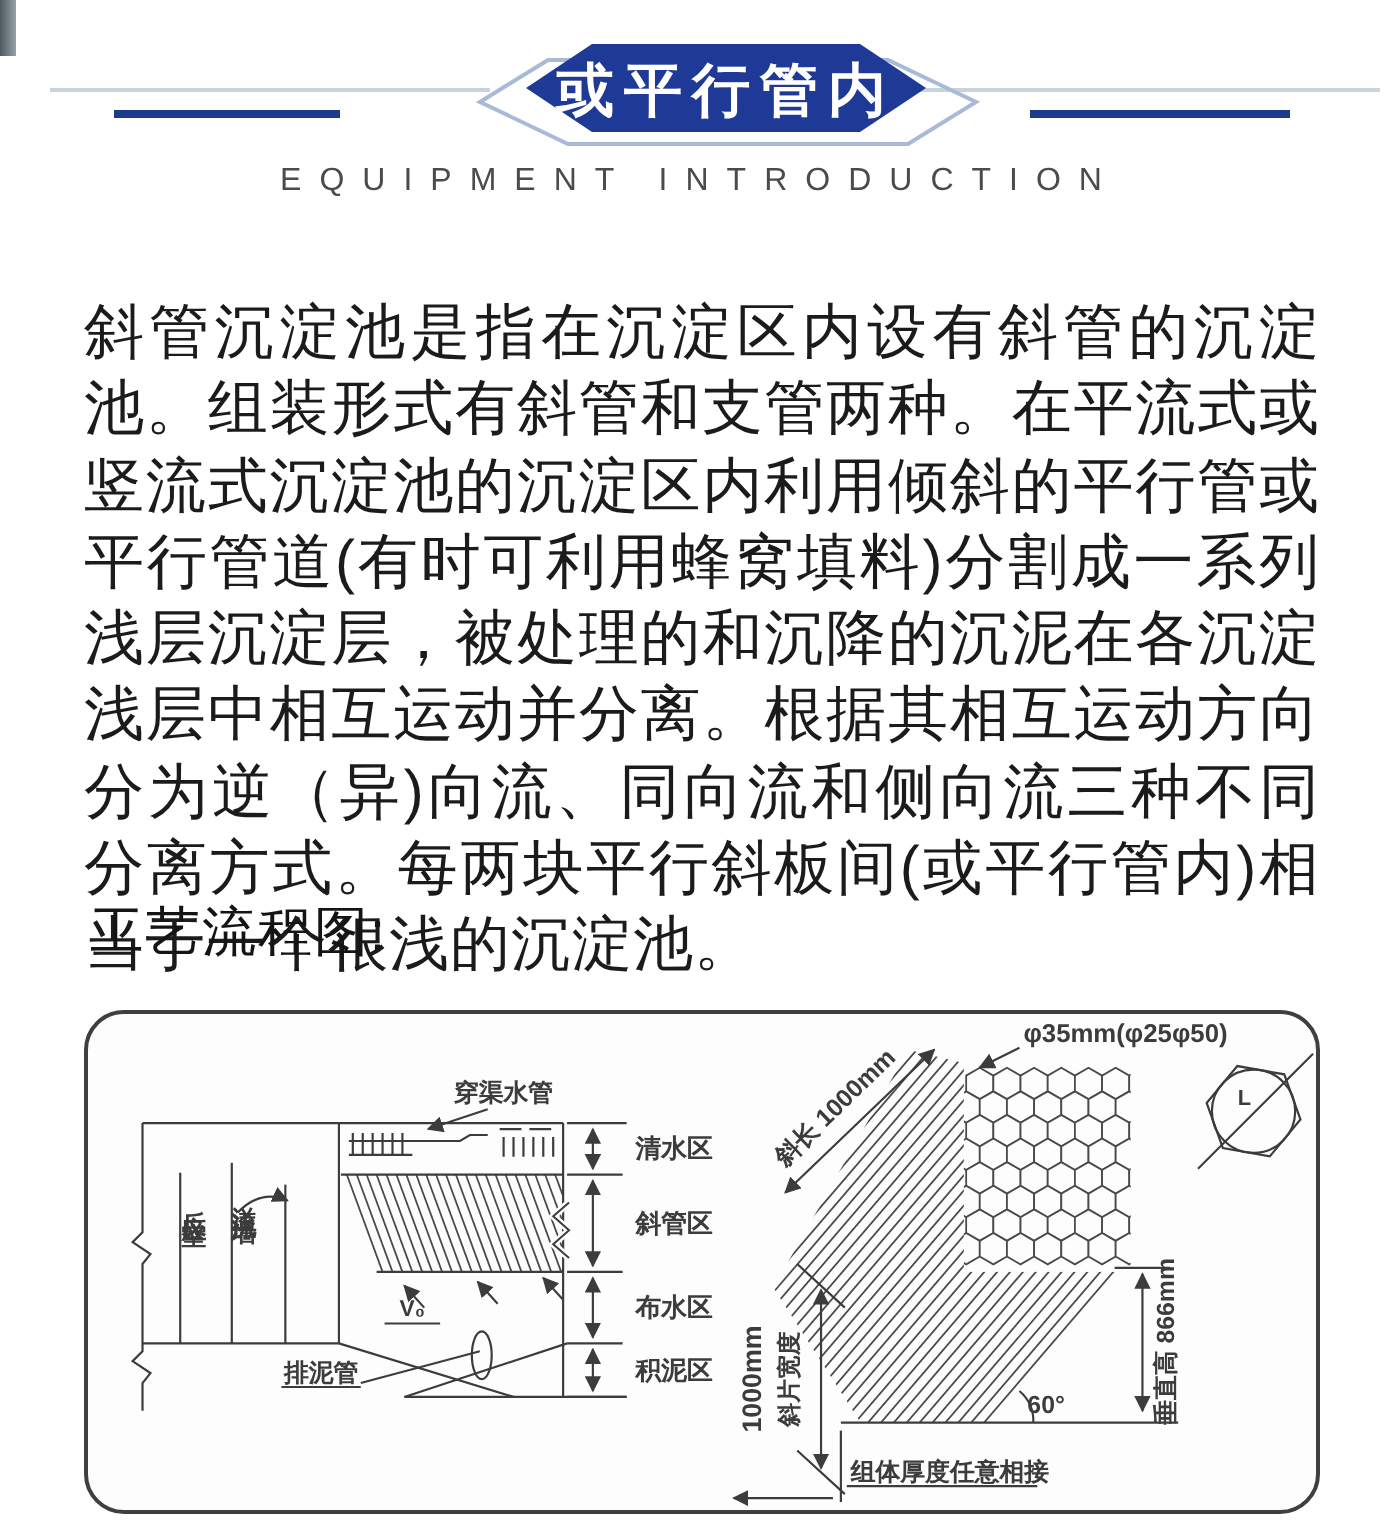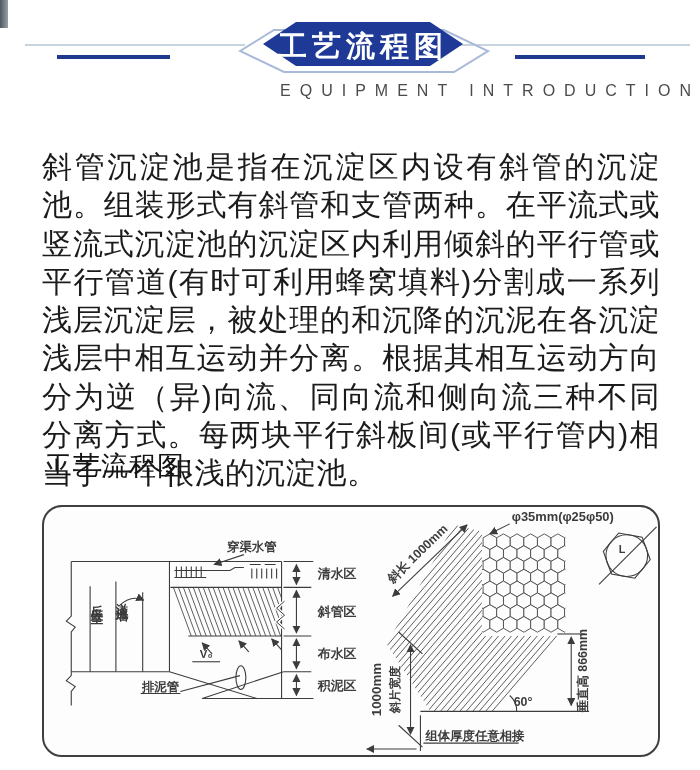--- a/index.html
+++ b/index.html
@@ -17,21 +17,21 @@
   .hline { position:absolute; }
   .hline.light { height:2px; top:44px; background:#c9d3de; }
   .hline.dark  { height:4px; top:55px; background:#1e3a8f; }
   .badge-svg { position:absolute; left:0; top:0; width:700px; height:80px; }
   .badge-text {
     position:absolute; left:263px; top:27px; width:200px; height:38px;
     line-height:38px; text-align:center; color:#ffffff; font-size:29px;
     font-weight:bold; letter-spacing:5px;
   }
   .subtitle {
-    position:absolute; left:0; top:82px; width:700px; text-align:right;
+    position:absolute; left:0; top:82px; width:700px; text-align:center;
     font-size:16px; letter-spacing:9px; color:#4b4b4b; font-weight:500;
   }
 
   
   .intro {
     position:absolute; left:42px; top:148px; width:618px;
     font-size:30px; line-height:38.3px; color:#1b1b1b; letter-spacing:0.5px;
     text-align:justify; font-weight:500;
   }
 
@@ -66,21 +66,21 @@
   <div class="hdr">
     <div class="hline light" style="left:25px;width:220px;"></div>
     <div class="hline light" style="left:458px;width:232px;"></div>
     <div class="hline dark" style="left:57px;width:113px;"></div>
     <div class="hline dark" style="left:515px;width:130px;"></div>
 
     <svg class="badge-svg" viewBox="0 0 700 80">
       <polygon points="240,51 274,30 444,30 488,51 454,72 284,72" fill="none" stroke="#a9b9d8" stroke-width="2"></polygon>
       <polygon points="263,44 296,22 430,22 463,44 430,66 296,66" fill="#1e3a96"></polygon>
     </svg>
-    <div class="badge-text">工艺流程图</div>
+    <div class="badge-text">或平行管内</div>
     <div class="subtitle">EQUIPMENT INTRODUCTION</div>
   </div>
 
   <p class="intro">斜管沉淀池是指在沉淀区内设有斜管的沉淀池。组装形式有斜管和支管两种。在平流式或竖流式沉淀池的沉淀区内利用倾斜的平行管或平行管道(有时可利用蜂窝填料)分割成一系列浅层沉淀层，被处理的和沉降的沉泥在各沉淀浅层中相互运动并分离。根据其相互运动方向分为逆（异)向流、同向流和侧向流三种不同分离方式。每两块平行斜板间(或平行管内)相当于一个很浅的沉淀池。</p>
 
   <h2 class="flow-heading">工艺流程图:</h2>
 
   <div class="diagram">
     <svg id="dsvg" width="614" height="248" viewBox="0 0 616 250">
       <defs>

